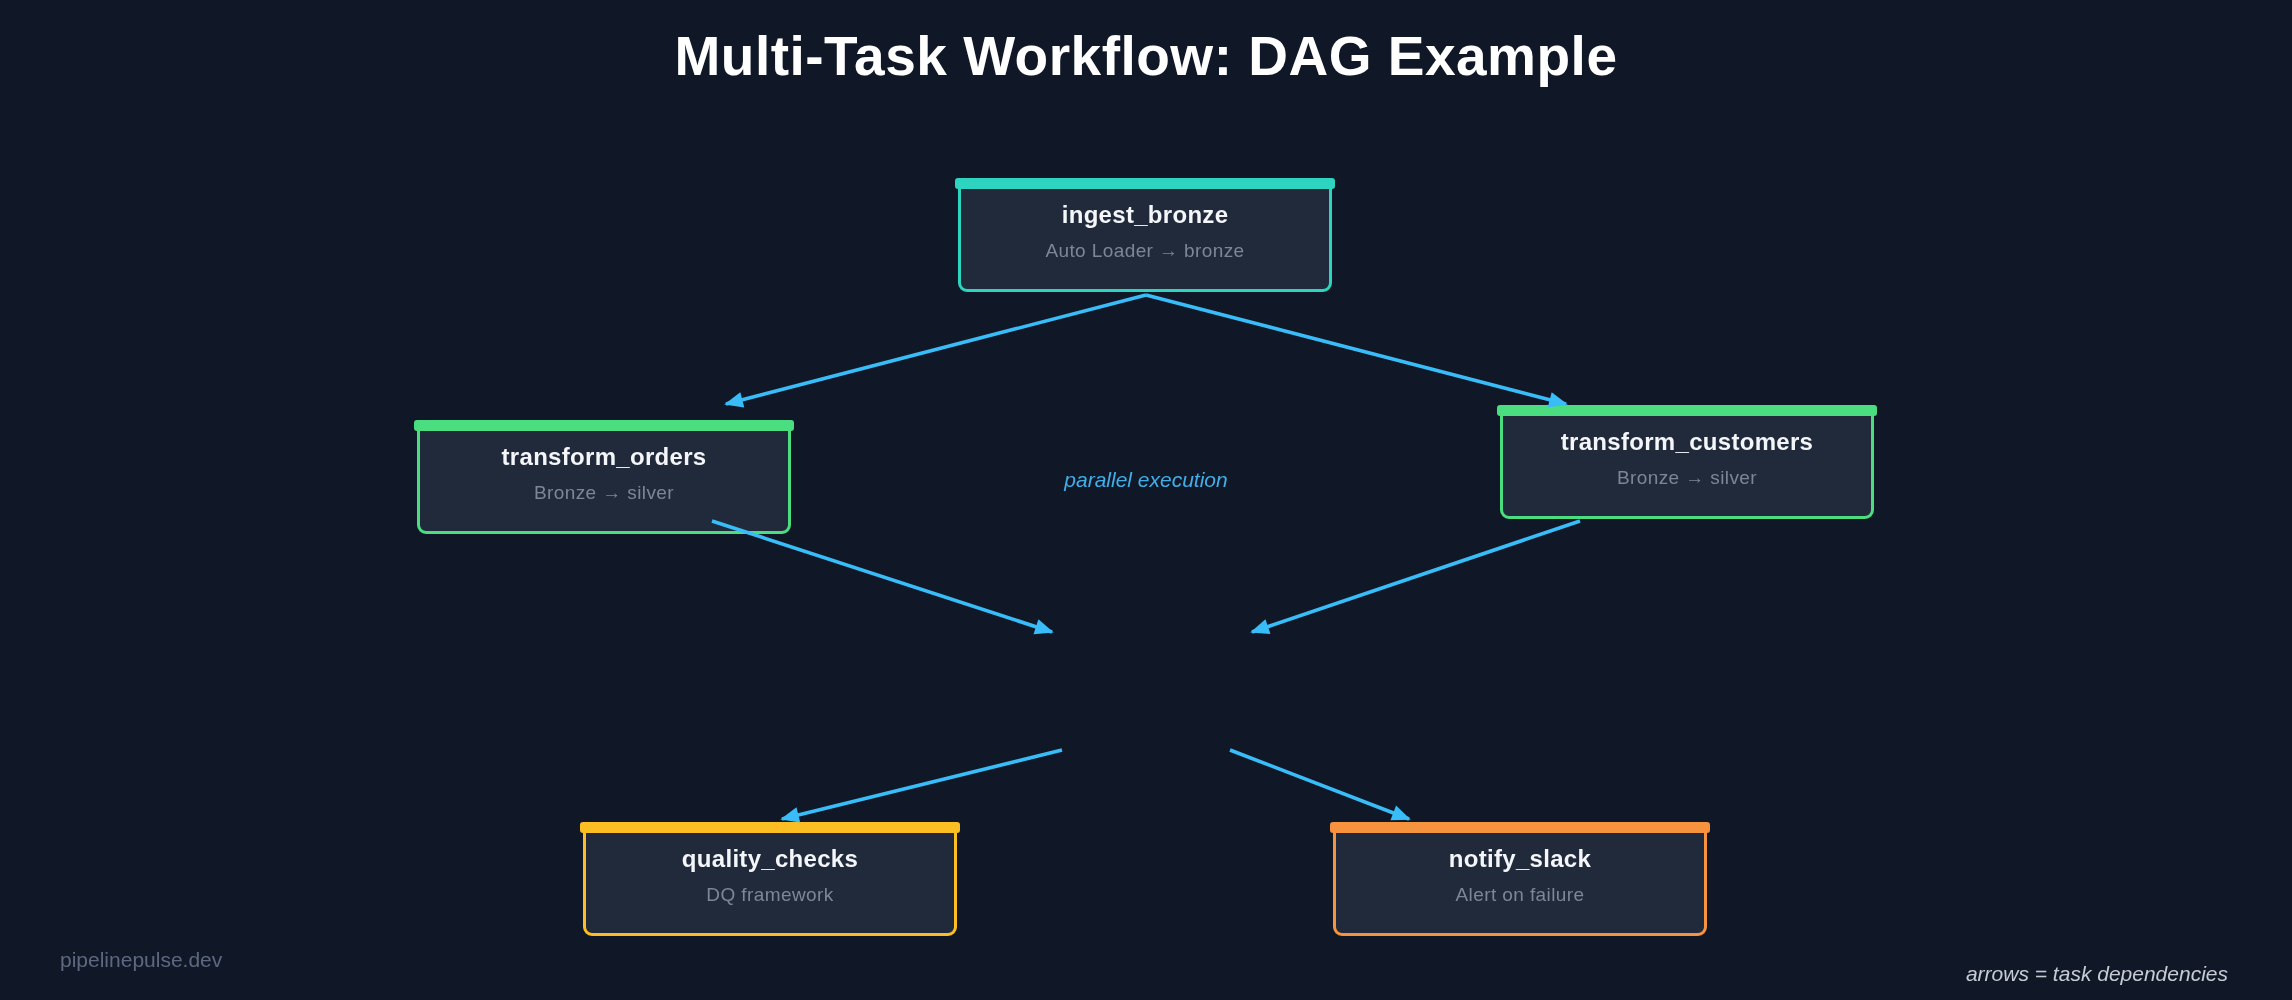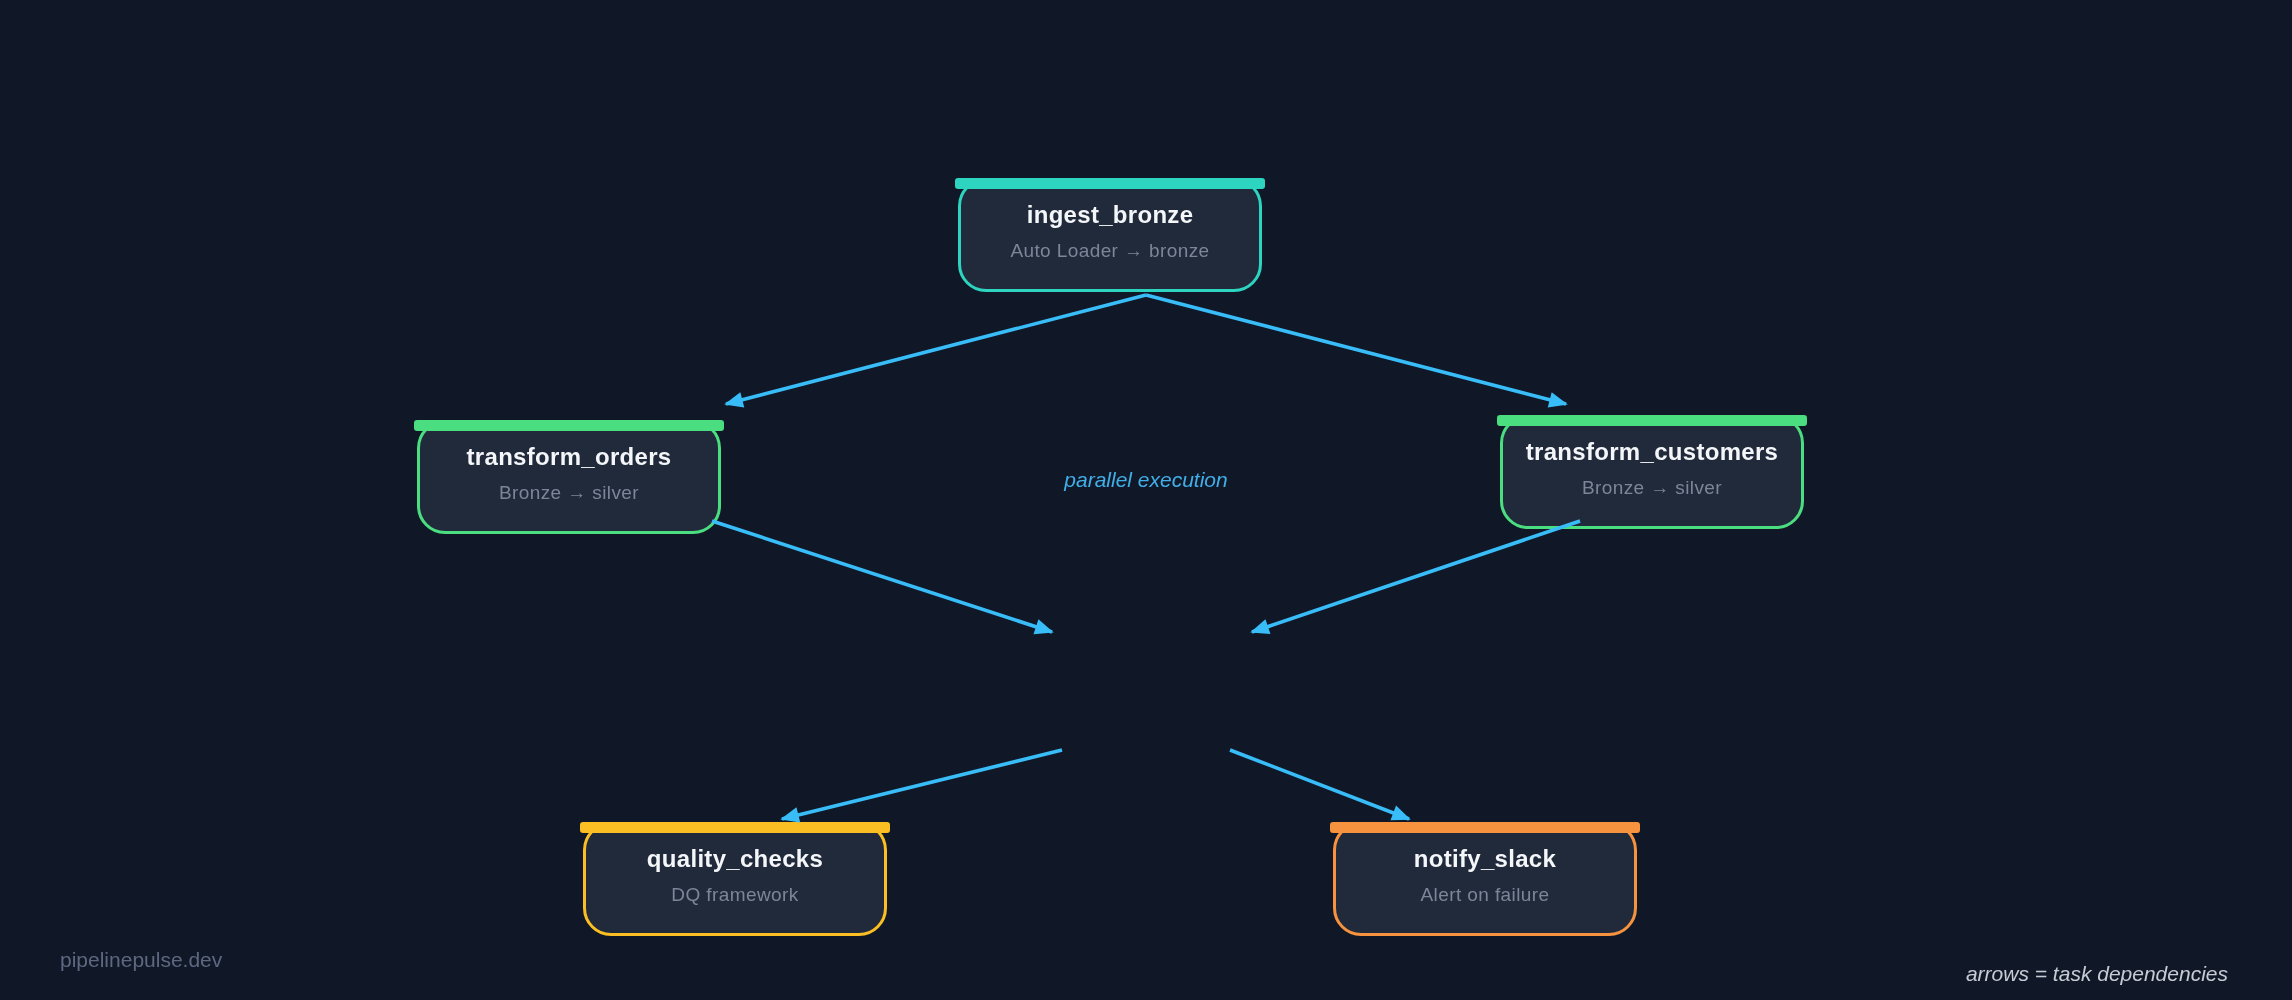--- a/index.html
+++ b/index.html
@@ -17,42 +17,42 @@
   .canvas{position:absolute;inset:0;width:2292px;height:1000px;}
   .page-title{
     position:absolute;top:24px;left:0;width:100%;
     text-align:center;font-size:55px;font-weight:bold;color:#ffffff;
     letter-spacing:0.5px;
   }
   .edges-layer{position:absolute;left:0;top:0;z-index:3;pointer-events:none;}
   .edge{stroke:var(--arrow);stroke-width:3.6;fill:none;}
   .arrowhead-path{fill:var(--arrow);}
   .node{
-    position:absolute;width:304px;height:114px;z-index:2;
+    position:absolute;width:374px;height:114px;z-index:2;
     background:var(--node-fill);
     border:3px solid var(--accent,#2dd4bf);
-    border-radius:28px;
+    border-radius:9px;
     display:flex;flex-direction:column;align-items:center;justify-content:flex-start;
     padding-top:19px;
   }
   .node::before{
     content:"";position:absolute;top:-3px;left:-6px;right:-6px;height:11px;
     background:var(--accent,#2dd4bf);border-radius:3px;
   }
   .node-title{
     font-size:24px;font-weight:bold;color:var(--node-title);
     line-height:30px;letter-spacing:0.3px;
   }
   .node-subtitle{
     font-size:19px;color:var(--node-subtitle);margin-top:9px;line-height:24px;
     letter-spacing:0.4px;
   }
   #node-ingest_bronze{left:958px;top:178px;}
   #node-transform_orders{left:417px;top:405px;margin-top:15px;}
-  #node-transform_customers{left:1500px;top:415px;}
+  #node-transform_customers{left:1500px;top:405px;}
   #node-aggregate_gold{left:958px;top:634px;}
   #node-quality_checks{left:583px;top:822px;}
   #node-notify_slack{left:1333px;top:822px;}
   .parallel-note{
     position:absolute;left:1146px;top:468px;transform:translateX(-50%);
     font-size:21px;font-style:italic;color:var(--parallel-label);
     white-space:nowrap;z-index:1;
   }
   .footer-left{
     position:absolute;left:60px;top:948px;font-size:21px;color:var(--footer-left);
@@ -60,20 +60,21 @@
   .footer-right{
     position:absolute;right:64px;top:962px;font-size:21px;font-style:italic;
     color:var(--footer-right);
   }
 </style>
 </head>
 <body>
 
 <div class="canvas">
 
+  <div class="page-title">Multi-Task Workflow: DAG Example</div>
 
   <svg class="edges-layer" width="2292" height="1000" viewBox="0 0 2292 1000">
     <defs>
       <marker id="arrowhead" viewBox="0 0 10 10" refX="9" refY="5" markerUnits="strokeWidth" markerWidth="6.4" markerHeight="5.2" orient="auto">
         <path class="arrowhead-path" d="M0,0.8 L10,5 L0,9.2 z"></path>
       </marker>
     </defs>
     <line class="edge" x1="1146" y1="295" x2="726" y2="404" marker-end="url(#arrowhead)"></line>
     <line class="edge" x1="1146" y1="295" x2="1566" y2="404" marker-end="url(#arrowhead)"></line>
     <line class="edge" x1="712" y1="521" x2="1052" y2="632" marker-end="url(#arrowhead)"></line>

